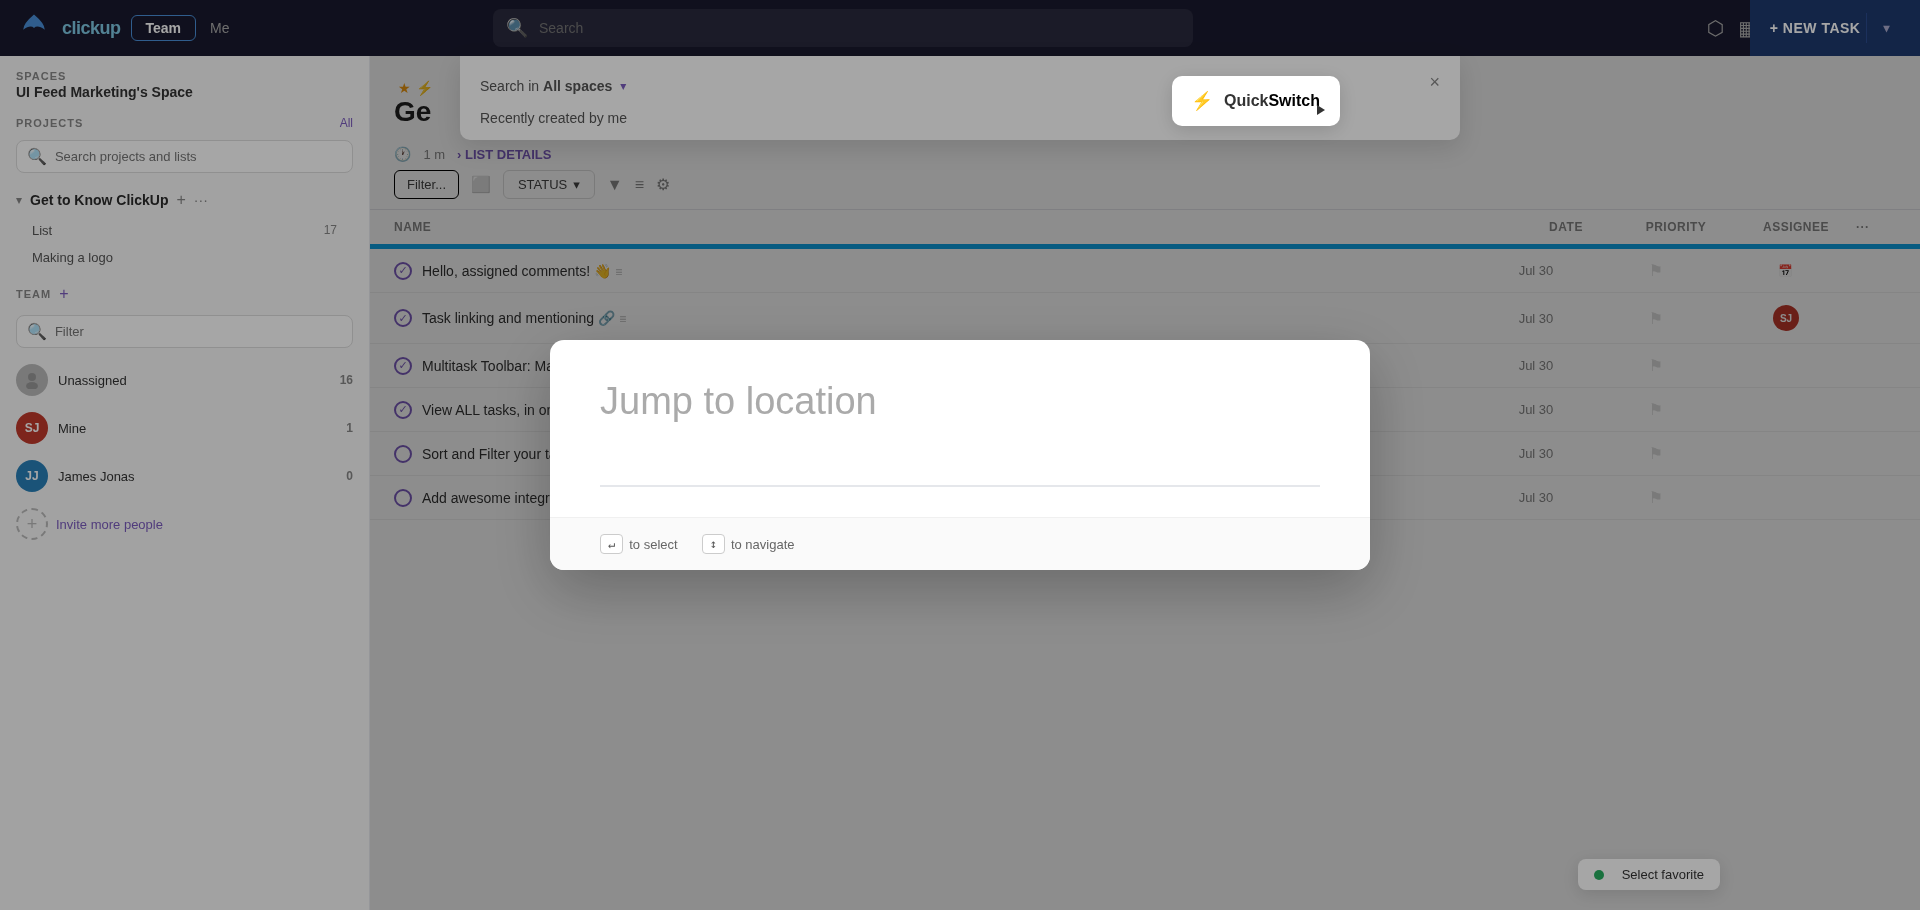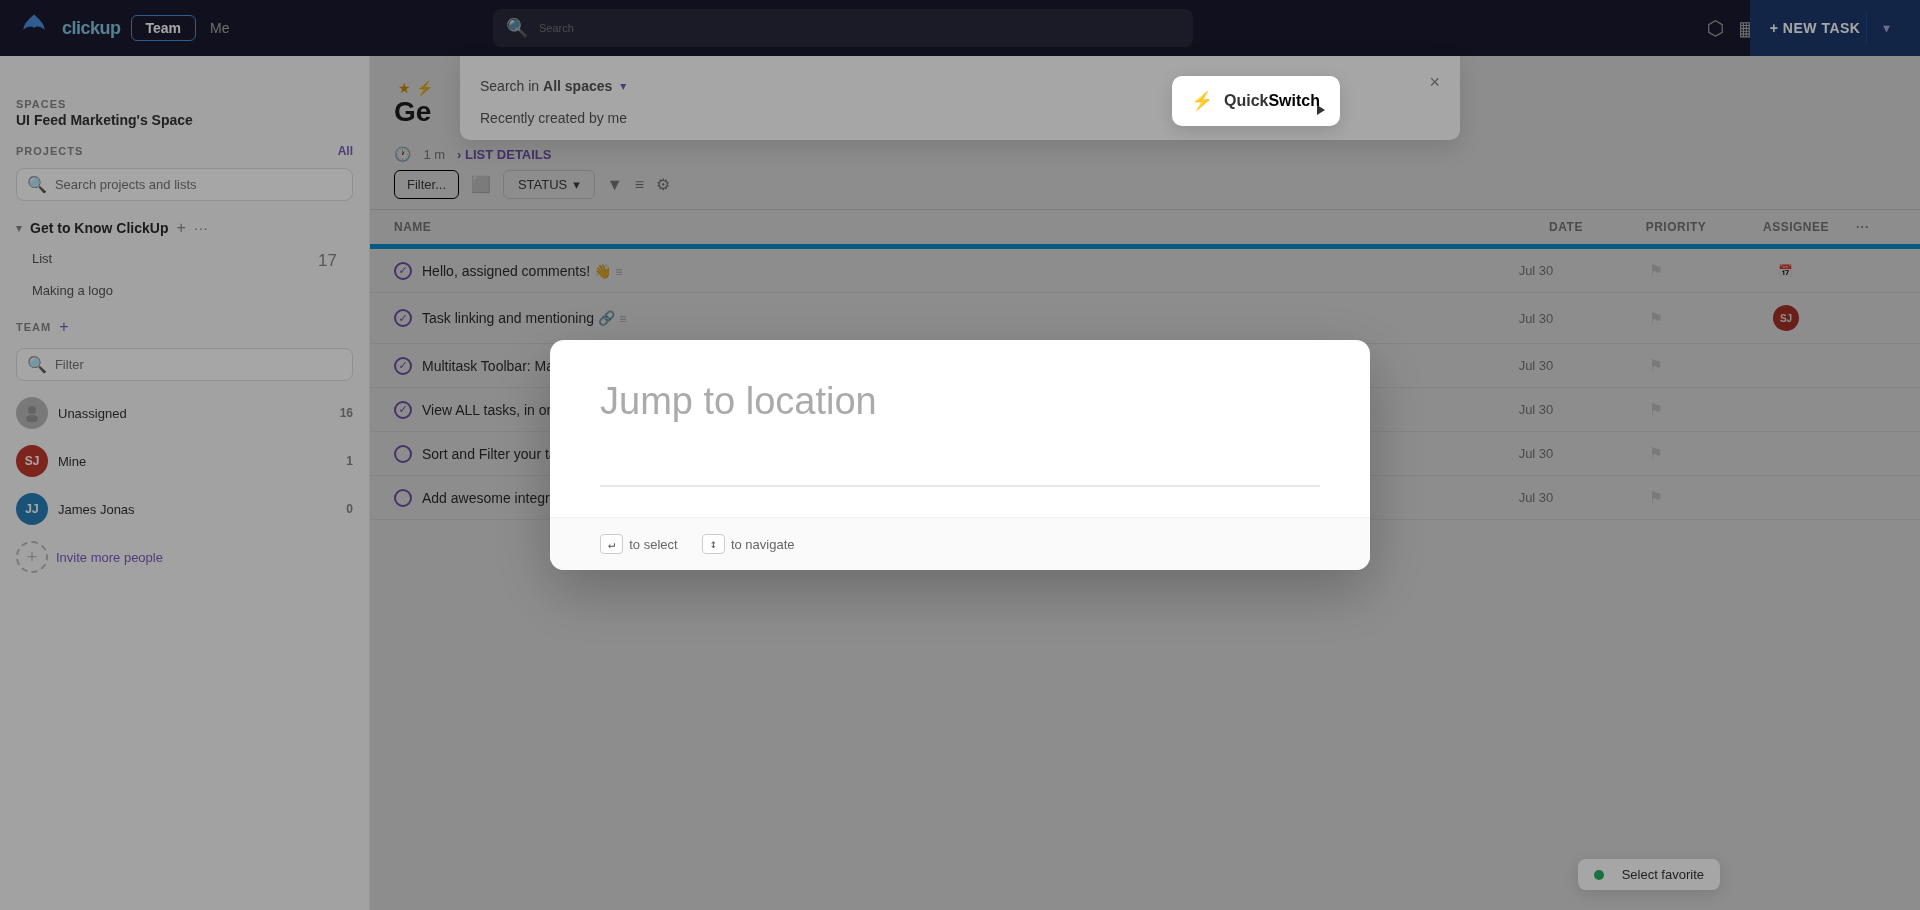--- a/index.html
+++ b/index.html
@@ -18,21 +18,21 @@
       background: transparent; border: 1.5px solid #4a90d9; color: #fff;
       border-radius: 6px; padding: 4px 14px; font-size: 14px; font-weight: 600; cursor: pointer;
     }
     .me-btn { color: #aaa; font-size: 14px; cursor: pointer; margin-left: 4px; }
     .search-bar {
       flex: 1; max-width: 700px; margin: 0 auto;
       background: #2a2a3e; border-radius: 8px; display: flex; align-items: center;
       padding: 0 14px; gap: 10px; height: 38px;
     }
     .search-bar input {
-      background: none; border: none; outline: none; color: #888; font-size: 11px; width: 100%;
+      background: none; border: none; outline: none; color: #888; font-size: 14px; width: 100%;
     }
     .search-icon { color: #666; font-size: 18px; }
     .topnav-right { display: flex; align-items: center; gap: 14px; margin-left: auto; }
     .nav-icon { color: #aaa; font-size: 20px; cursor: pointer; }
     .avatar-circle {
       width: 36px; height: 36px; border-radius: 50%; background: #c0392b;
       display: flex; align-items: center; justify-content: center;
       color: #fff; font-size: 13px; font-weight: 700; cursor: pointer; border: 2px solid #e74c3c;
     }
     .new-task-btn {
@@ -43,26 +43,26 @@
     }
     .new-task-divider { width: 1px; height: 30px; background: #2a4a8e; }
     .new-task-chevron { font-size: 12px; color: #aac; cursor: pointer; padding: 0 10px; }
 
     
     .sidebar {
       position: fixed; left: 0; top: 56px; bottom: 0; width: 370px;
       background: #f9f9f9; border-right: 1px solid #e5e7eb; z-index: 5;
       display: flex; flex-direction: column;
     }
-    .sidebar-spaces { padding: 14px 16px 6px; margin-top: 28px; }
+    .sidebar-spaces { padding: 14px 16px 6px; }
     .spaces-label { font-size: 11px; font-weight: 700; color: #888; letter-spacing: 1px; text-transform: uppercase; }
     .spaces-name { font-size: 14px; font-weight: 600; color: #333; margin-top: 2px; }
     .sidebar-projects { padding: 10px 16px 6px; display: flex; align-items: center; justify-content: space-between; }
     .projects-label { font-size: 11px; font-weight: 700; color: #888; letter-spacing: 1px; text-transform: uppercase; text-align: center; }
-    .projects-all { font-size: 12px; color: #7c5cbf; font-weight: 700; cursor: pointer; }
+    .projects-all { font-size: 12px; color: #7c5cbf; font-weight: 400; cursor: pointer; }
     .sidebar-search {
       margin: 4px 16px 10px; display: flex; align-items: center; gap: 8px;
       border: 1px solid #ddd; border-radius: 8px; padding: 6px 10px;
       background: #fff;
     }
     .sidebar-search input { border: none; outline: none; font-size: 13px; color: #666; width: 100%; background: none; }
     .sidebar-item-main { padding: 8px 16px; display: flex; align-items: center; gap: 8px; cursor: pointer; }
     .item-label { font-size: 14px; font-weight: 600; color: #2c2c2c; }
     .item-chevron { color: #888; font-size: 12px; }
     .item-plus { color: #888; font-size: 16px; cursor: pointer; }
@@ -285,21 +285,21 @@
 
   <div class="sidebar-item-main">
     <span class="item-chevron">▾</span>
     <span class="item-label">Get to Know ClickUp</span>
     <span class="item-plus">+</span>
     <span class="item-more">···</span>
   </div>
 
   <div class="sub-item">
     <span>List</span>
-    <span style="margin-left:auto; float:right; font-size:17px; color:#888;text-align:right;">17</span>
+    <span style="margin-left:auto; float:right; font-size:12px; color:#888;text-align:right;">17</span>
   </div>
   <div class="sub-item">
     <span>Making a logo</span>
   </div>
 
   <div class="sidebar-team">
     <span class="team-label">TEAM</span>
     <span class="team-plus">+</span>
   </div>
 

